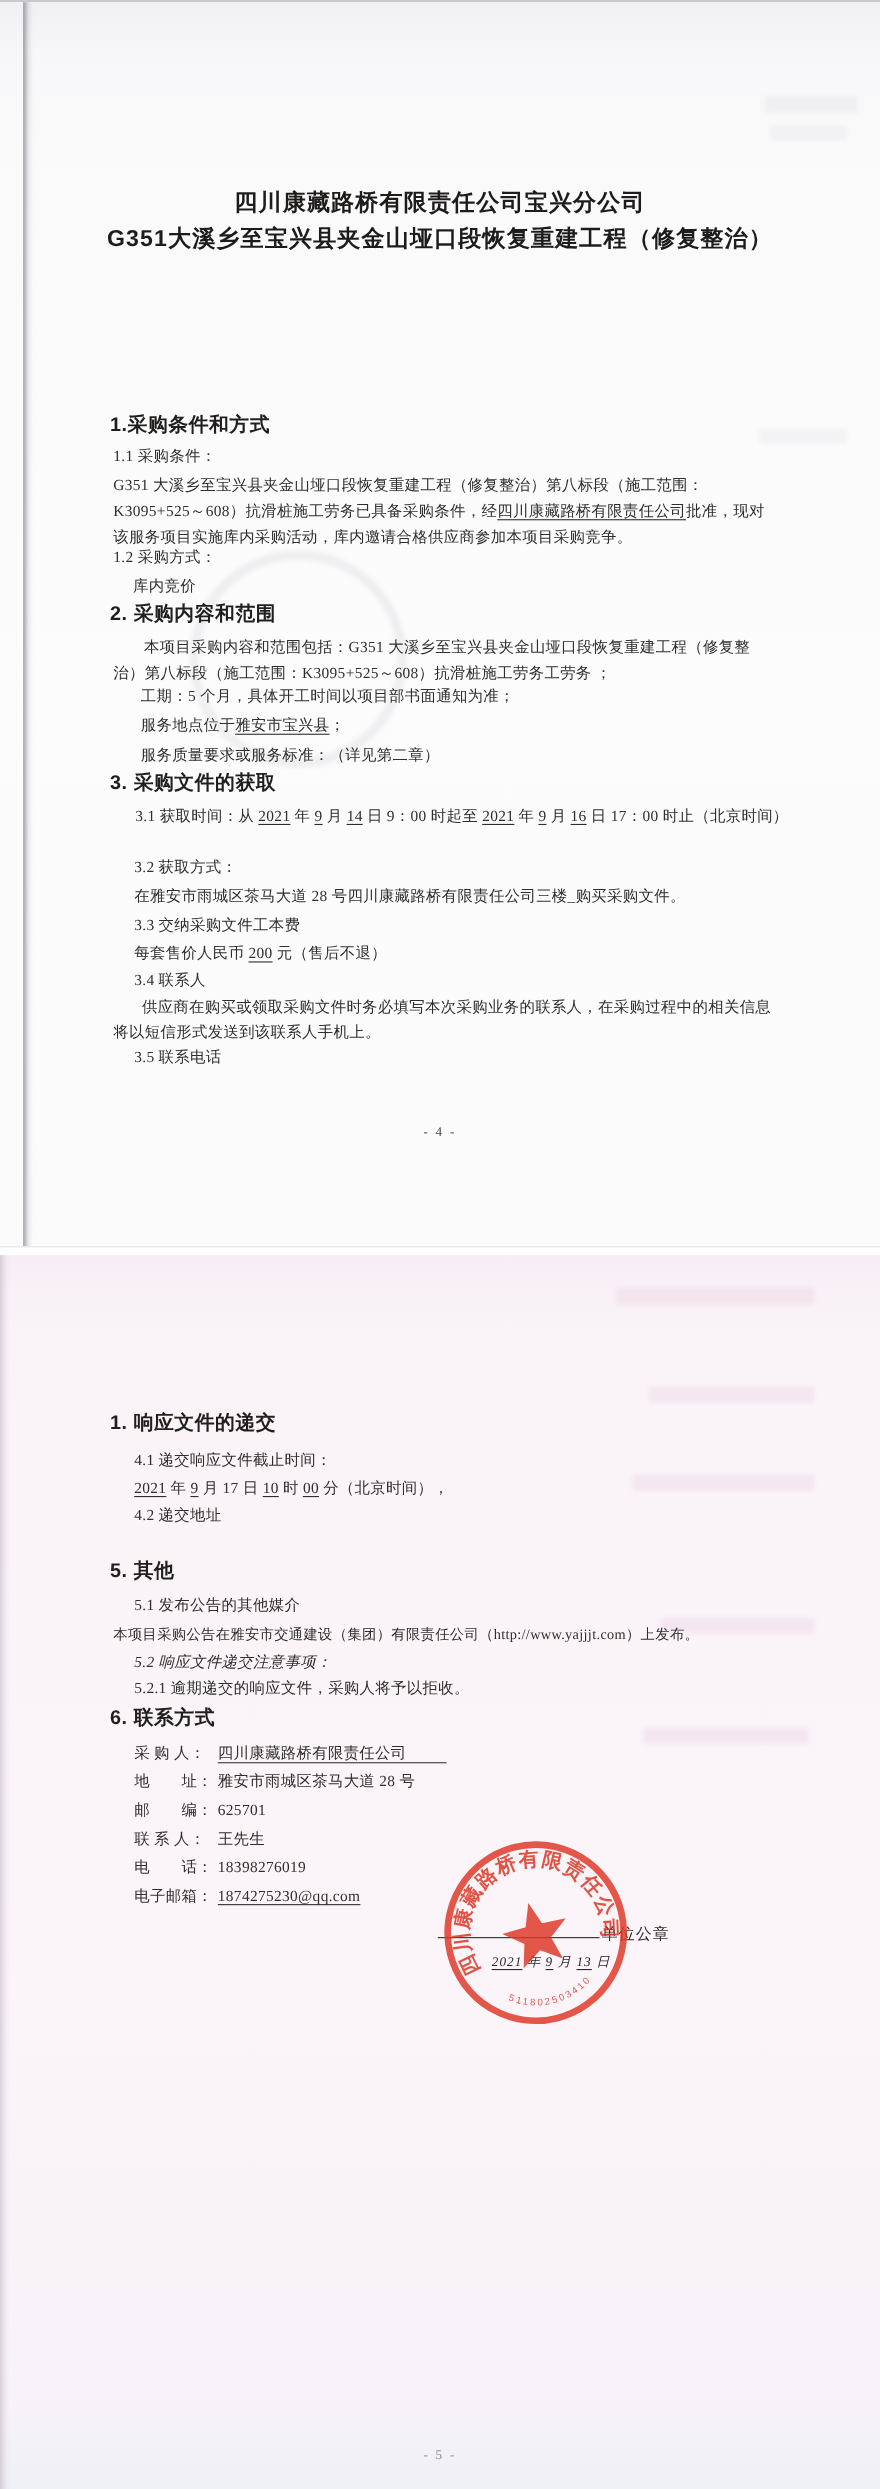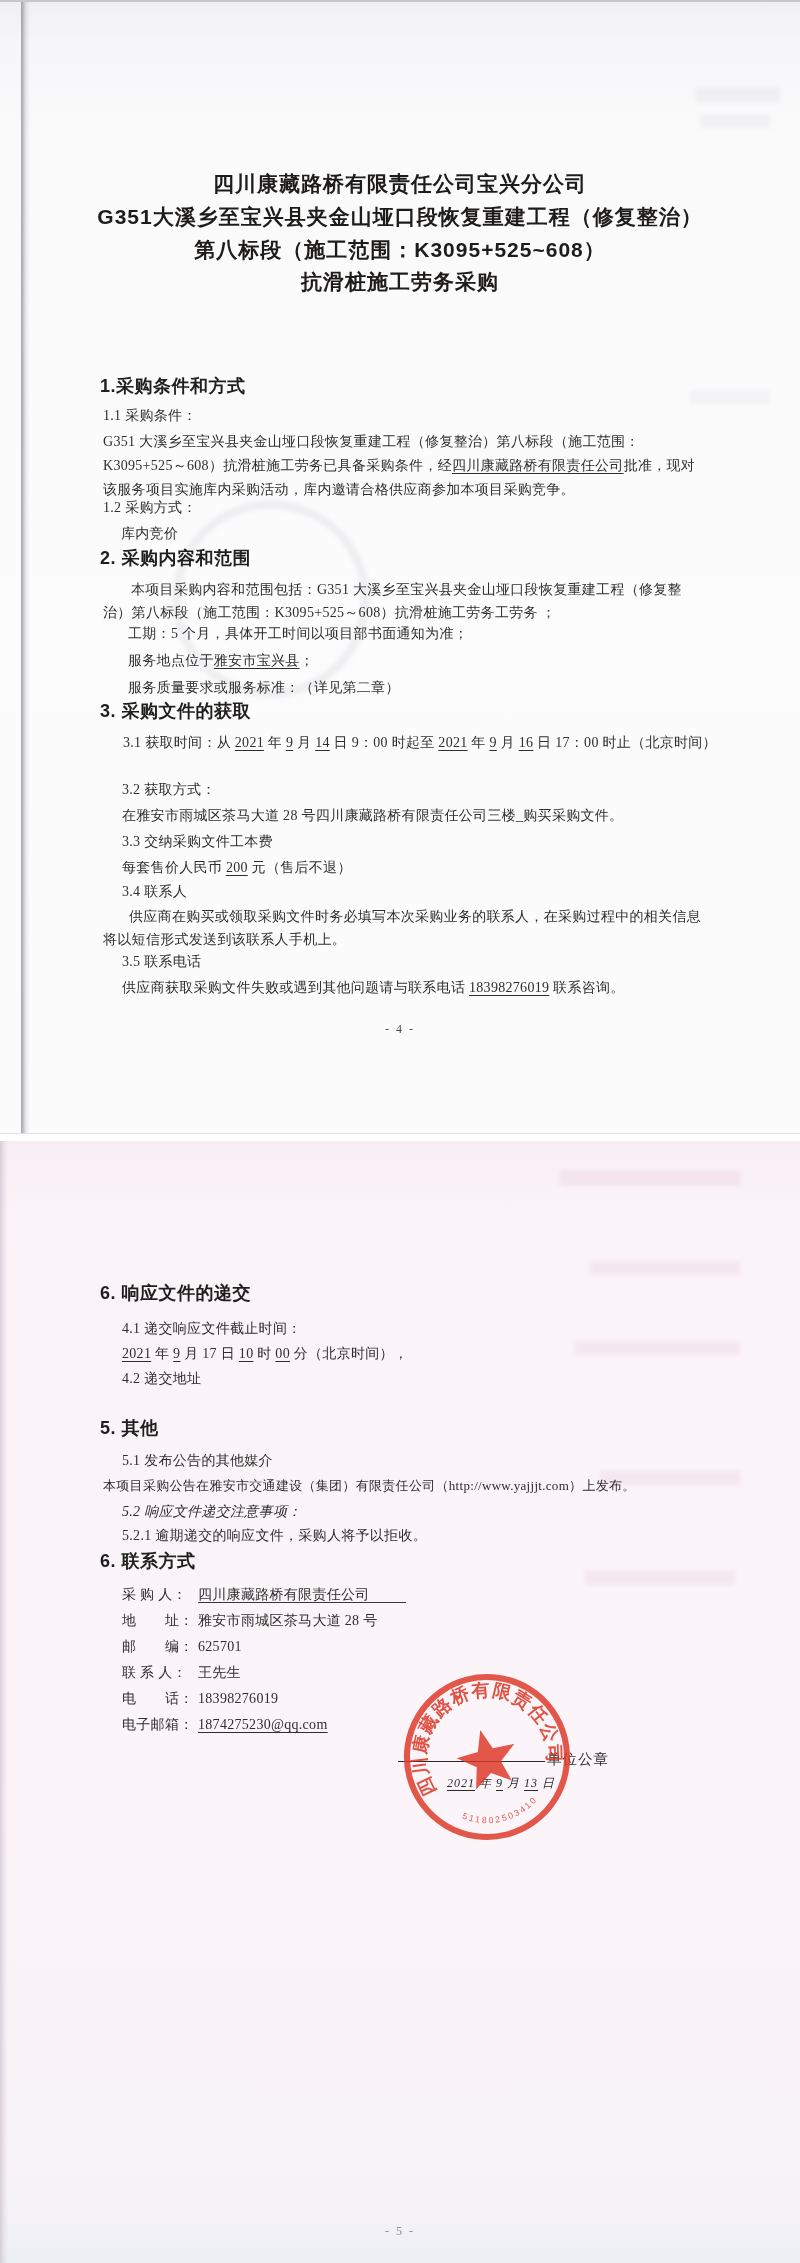--- a/index.html
+++ b/index.html
@@ -44,22 +44,20 @@
 <div id="page1" class="page">
   <div class="edge-left"></div>
 
   <div class="abs ghost ghost-bar" style="left:695px;top:85px;width:85px;height:16px;"></div>
   <div class="abs ghost ghost-bar" style="left:700px;top:112px;width:70px;height:14px;"></div>
   <div class="abs ghost ghost-ring" style="left:172px;top:498px;width:180px;height:180px;"></div>
   <div class="abs ghost ghost-bar" style="left:690px;top:388px;width:80px;height:14px;"></div>
 
   <div class="abs title-line" style="top:168px;">四川康藏路桥有限责任公司宝兴分公司</div>
   <div class="abs title-line" style="top:201px;">G351大溪乡至宝兴县夹金山垭口段恢复重建工程（修复整治）</div>
-  <div class="abs title-line" style="top:234px;">第八标段（施工范围：K3095+525~608）</div>
-  <div class="abs title-line" style="top:266px;">抗滑桩施工劳务采购</div>
 
   <div class="abs h" style="left:100px;top:373px;">1.采购条件和方式</div>
   <div class="abs txt" style="left:103px;top:402px;">1.1 采购条件：</div>
   <div class="abs txt" style="left:103px;top:428px;width:602px;line-height:24px;"><span>G351 大溪乡至宝兴县夹金山垭口段恢复重建工程（修复整治）第八标段（施工范围：K3095+525～608）抗滑桩施工劳务已具备采购条件，经</span><span class="u">四川康藏路桥有限责任公司</span><span>批准，现对该服务项目实施库内采购活动，库内邀请合格供应商参加本项目采购竞争。</span></div>
   <div class="abs txt" style="left:103px;top:494px;">1.2 采购方式：</div>
   <div class="abs txt" style="left:121px;top:520px;">库内竞价</div>
 
   <div class="abs h" style="left:100px;top:545px;">2. 采购内容和范围</div>
   <div class="abs txt" style="left:103px;top:576px;width:600px;line-height:23px;text-indent:28px;">本项目采购内容和范围包括：G351 大溪乡至宝兴县夹金山垭口段恢复重建工程（修复整治）第八标段（施工范围：K3095+525～608）抗滑桩施工劳务工劳务 ；</div>
   <div class="abs txt" style="left:128px;top:620px;">工期：5 个月，具体开工时间以项目部书面通知为准；</div>
@@ -68,37 +66,36 @@
 
   <div class="abs h" style="left:100px;top:698px;">3. 采购文件的获取</div>
   <div class="abs txt" style="left:103px;top:729px;width:645px;line-height:24px;text-indent:20px;"><span>3.1 获取时间：从 </span><span class="u">2021</span><span> 年 </span><span class="u">9</span><span> 月 </span><span class="u">14</span><span> 日 9：00 时起至 </span><span class="u">2021</span><span> 年 </span><span class="u">9</span><span> 月 </span><span class="u">16</span><span> 日 17：00 时止（北京时间）</span></div>
   <div class="abs txt" style="left:122px;top:776px;">3.2 获取方式：</div>
   <div class="abs txt" style="left:122px;top:802px;">在雅安市雨城区茶马大道 28 号四川康藏路桥有限责任公司三楼_购买采购文件。</div>
   <div class="abs txt" style="left:122px;top:828px;">3.3 交纳采购文件工本费</div>
   <div class="abs txt" style="left:122px;top:854px;"><span>每套售价人民币 </span><span class="u">200</span><span> 元（售后不退）</span></div>
   <div class="abs txt" style="left:122px;top:878px;">3.4 联系人</div>
   <div class="abs txt" style="left:103px;top:903px;width:600px;line-height:23px;text-indent:26px;">供应商在购买或领取采购文件时务必填写本次采购业务的联系人，在采购过程中的相关信息将以短信形式发送到该联系人手机上。</div>
   <div class="abs txt" style="left:122px;top:948px;">3.5 联系电话</div>
-  <div class="abs txt" style="left:122px;top:974px;"><span>供应商获取采购文件失败或遇到其他问题请与联系电话 </span><span class="u">18398276019</span><span> 联系咨询。</span></div>
 
   <div class="abs pagenum" style="top:1020px;color:#4c4b49;">- 4 -</div>
 </div>
 
 <div class="page-split"></div>
 
 <div id="page2" class="page">
   <div class="edge-left light"></div>
 
   <div class="abs ghost ghost-bar pink" style="left:560px;top:30px;width:180px;height:15px;"></div>
   <div class="abs ghost ghost-bar pink" style="left:590px;top:120px;width:150px;height:14px;"></div>
   <div class="abs ghost ghost-bar pink" style="left:575px;top:200px;width:165px;height:14px;"></div>
   <div class="abs ghost ghost-bar pink" style="left:600px;top:330px;width:140px;height:14px;"></div>
   <div class="abs ghost ghost-bar pink" style="left:585px;top:430px;width:150px;height:14px;"></div>
 
-  <div class="abs h" style="left:100px;top:141px;">6. 响应文件的递交</div>
+  <div class="abs h" style="left:100px;top:141px;">1. 响应文件的递交</div>
   <div class="abs txt" style="left:122px;top:176px;">4.1 递交响应文件截止时间：</div>
   <div class="abs txt" style="left:122px;top:201px;"><span class="u">2021</span><span> 年 </span><span class="u">9</span><span> 月 17 日 </span><span class="u">10</span><span> 时 </span><span class="u">00</span><span> 分（北京时间），</span></div>
   <div class="abs txt" style="left:122px;top:226px;">4.2 递交地址</div>
 
   <div class="abs h" style="left:100px;top:276px;">5. 其他</div>
   <div class="abs txt" style="left:122px;top:308px;">5.1 发布公告的其他媒介</div>
   <div class="abs txt small" style="left:103px;top:333px;width:630px;">本项目采购公告在雅安市交通建设（集团）有限责任公司（http://www.yajjjt.com）上发布。</div>
   <div class="abs txt" style="left:122px;top:359px;font-style:italic;">5.2 响应文件递交注意事项：</div>
   <div class="abs txt" style="left:122px;top:383px;">5.2.1 逾期递交的响应文件，采购人将予以拒收。</div>
 

